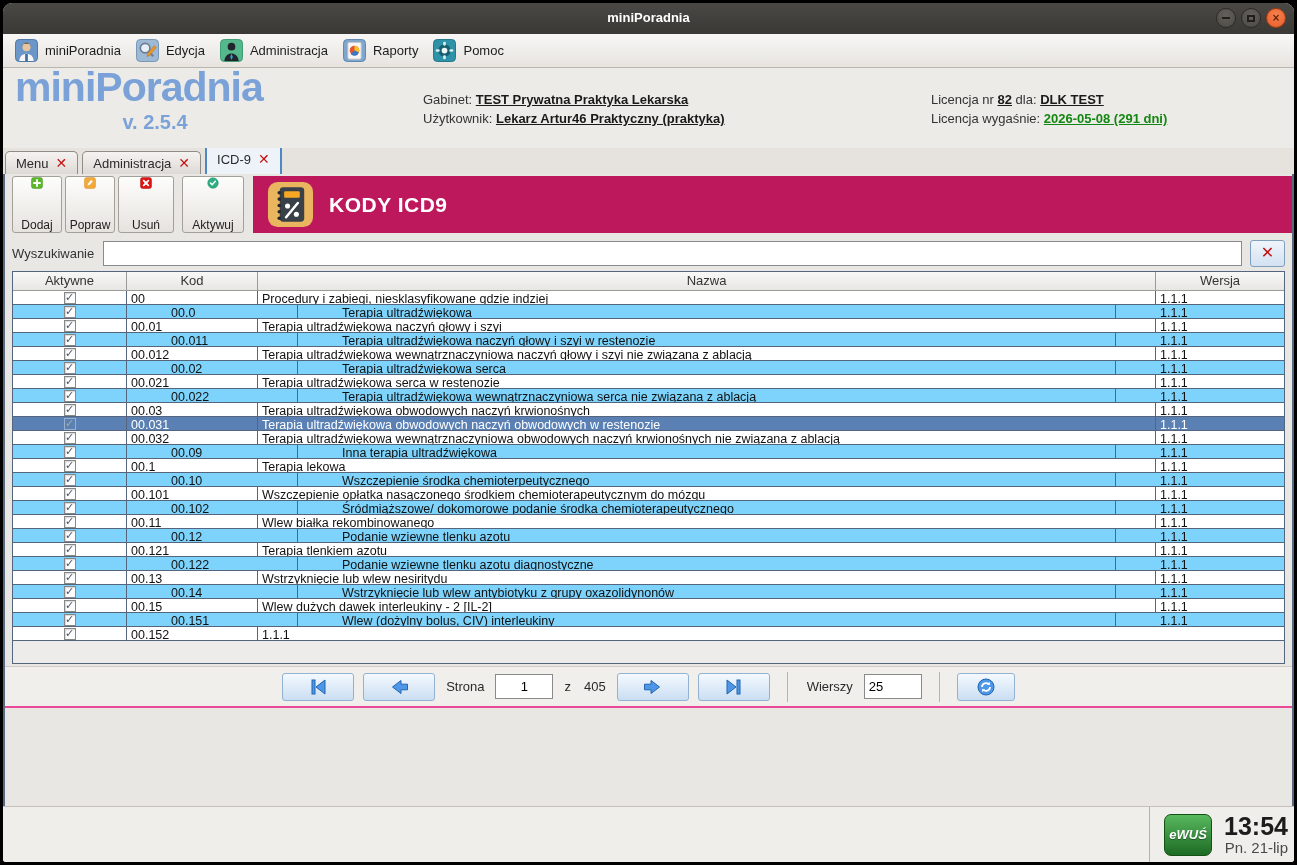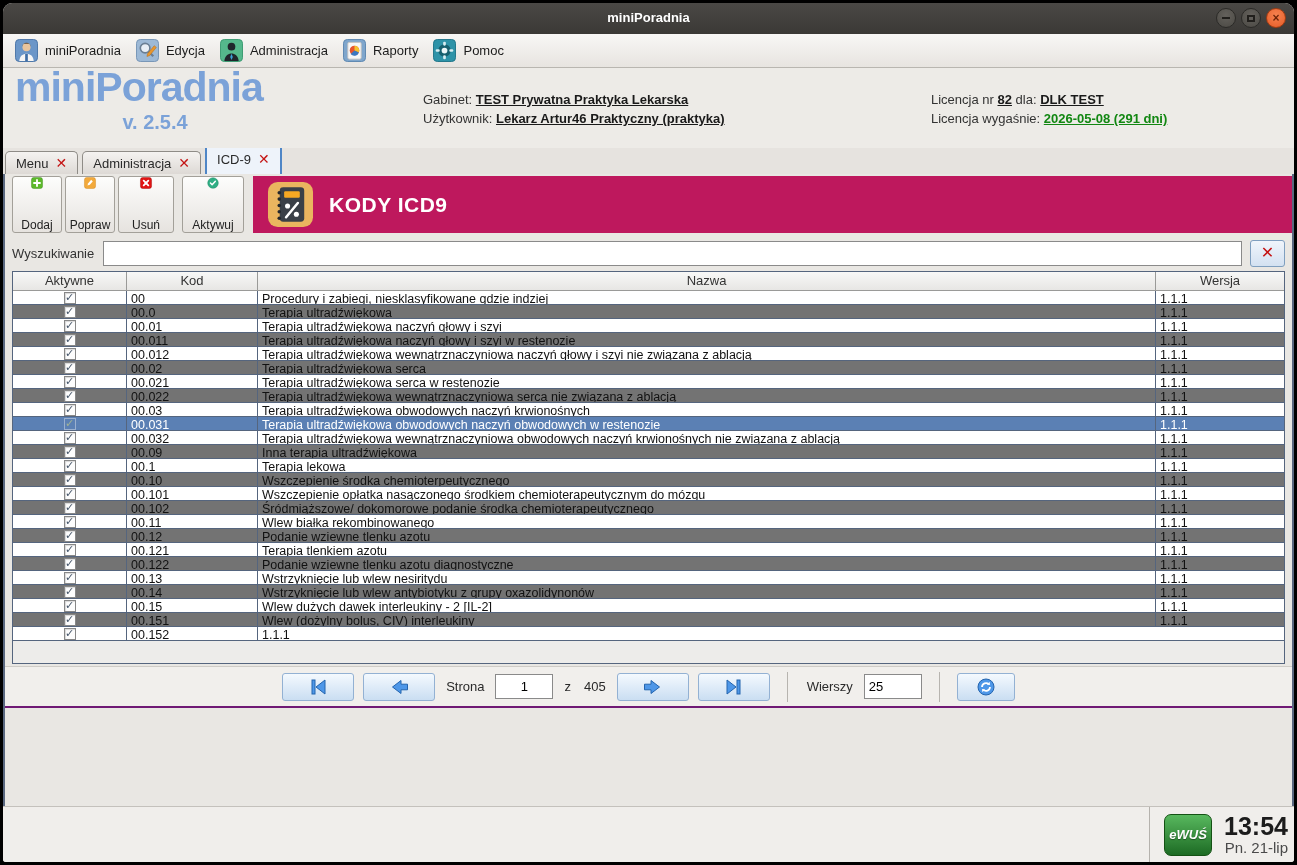--- a/index.html
+++ b/index.html
@@ -70,36 +70,36 @@
     background:linear-gradient(#f0f5fb,#d3e1f1); color:#c41111; font-weight:bold; font-size:16px; line-height:1;
     display:flex; align-items:center; justify-content:center; }
 
   
   .table { margin:0 7px; flex:0 0 auto; border:1px solid #55657e; background:#edecea; display:flex; flex-direction:column; }
   .thead { display:grid; grid-template-columns:114px 131px 1fr 128px; height:19px; flex:0 0 19px; }
   .th { background:linear-gradient(#f8f8f7,#e7e6e4); border-right:1px solid #9a9a98; border-bottom:1px solid #9a9a98;
     font-size:13px; color:#333; text-align:center; line-height:18px; overflow:hidden; }
   .th:last-child { border-right:none; }
   .trow { display:grid; grid-template-columns:114px 131px 1fr 128px; height:14px; background:#fff; border-bottom:1px solid #55657e; }
-  .trow.alt { background:#737373; }
+  .trow.alt { background:#7dd3fc;gap:40px; }
   .trow.sel { background:#5b80b4; color:#fff; }
   .cell { font-size:12.5px; color:#111; line-height:17px; padding:0 4px; white-space:nowrap; overflow:hidden;
     border-right:1px solid #55657e; }
   .trow.sel .cell { color:#fff; }
   .cell:last-child { border-right:none; }
   .c-active { display:flex; align-items:center; justify-content:center; padding:0; }
   .cb { width:12px; height:12px; border:1px solid #878787; background:#fdfdfd; display:flex; align-items:center; justify-content:center;
     font-size:11px; color:#46566a; line-height:1; box-shadow:inset 1px 1px 1px rgba(0,0,0,.15); }
   .cb::before { content:"✓"; }
   .trow.sel .cb { opacity:.55; background:transparent; border-color:#cfd8e6; color:#d8dc7a; box-shadow:none; }
   .tfill { flex:0 0 22px; background:#edecea; }
 
   
   .pgbar { margin-top:2px; height:42px; flex:0 0 42px; background:#f1efec;
-    border-top:1px solid #cfccc7; border-bottom:2px solid #701a75;
+    border-top:1px solid #cfccc7; border-bottom:2px solid #ec4899;
     display:flex; align-items:center; justify-content:center; gap:9px; }
   .pbtn { width:72px; height:28px; border:1px solid #93b1d3; border-radius:3px;
     background:linear-gradient(#f4f9fe,#cadef2); display:flex; align-items:center; justify-content:center; }
   .pbtn svg { width:22px; height:18px; }
   .pbtn.sq { width:58px; }
   .pgbar .ptext { font-size:13px; color:#2a2a2a; margin:0 2px; }
   .pginput { width:58px; height:25px; border:1px solid #8a8a8a; background:#fff; font-size:13px; padding:0 4px; outline:none; }
   .pginput.center { text-align:center; }
   .vsep { width:1px; height:30px; background:#b7b4af; margin:0 8px; }
 

